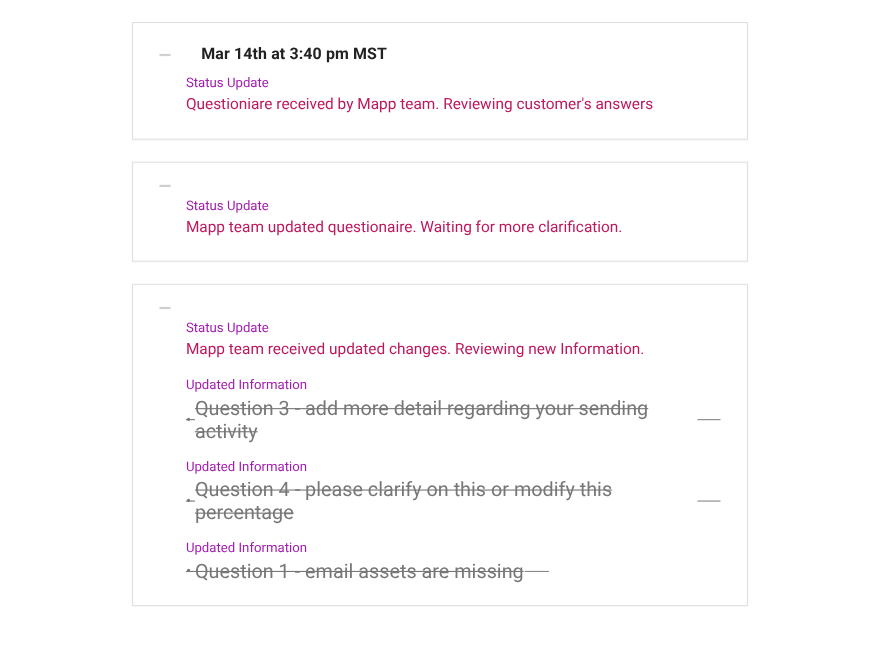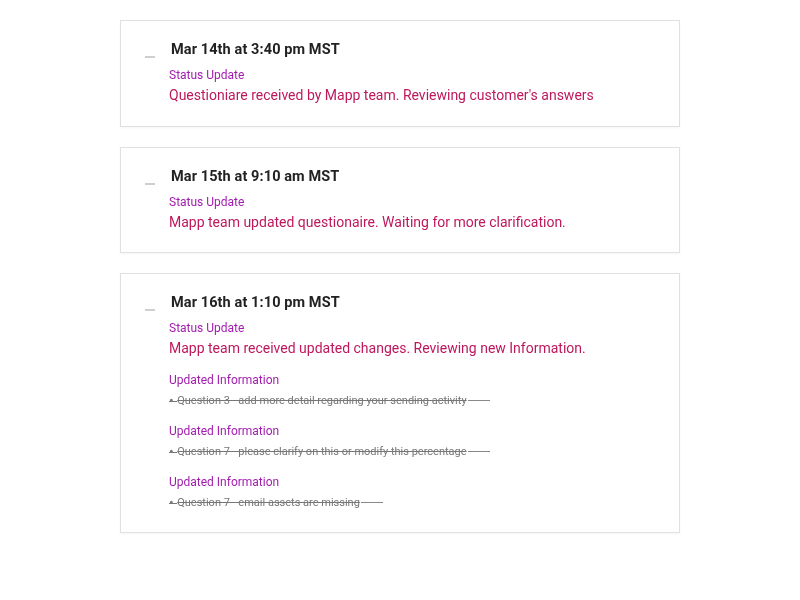--- a/index.html
+++ b/index.html
@@ -17,22 +17,22 @@
       background: #ffffff;
       border: 1px solid #e0e0e0;
       box-shadow: 0 1px 2px rgba(0,0,0,0.04);
       margin: 0 auto 20px auto;
       width: 560px;
       padding: 20px 24px 20px 24px;
       position: relative;
     }
     .card-header {
       display: flex;
-      align-items: flex-end;
-      gap: 16px;
+      align-items: center;
+      gap: 28px;
       margin-bottom: 10px;
     }
     .collapse-icon {
       width: 10px;
       height: 2px;
       background: #cfcfcf;
       flex-shrink: 0;
     }
     .timestamp {
       font-size: 14.5px;
@@ -60,21 +60,21 @@
     .strike-wrap {
       display: inline-flex;
       align-items: center;
     }
     .strike-bullet {
       font-size: 14px;
       color: #777777;
       text-decoration: line-through;
     }
     .strike-text {
-      font-size: 11px;
+      font-size: 18px;
       color: #777777;
       text-decoration: line-through;
     }
     .strike-tail {
       display: inline-block;
       width: 22px;
       height: 1px;
       background: #888888;
       margin-left: 1px;
     }
@@ -89,54 +89,52 @@
   </div>
   <div class="section">
     <div class="section-label">Status Update</div>
     <div class="section-body">Questioniare received by Mapp team. Reviewing customer's answers</div>
   </div>
 </div>
 
 <div class="card">
   <div class="card-header">
     <span class="collapse-icon"></span>
-    <span class="timestamp">Mar 15th at 9:10 am MST</span>
   </div>
   <div class="section">
     <div class="section-label">Status Update</div>
     <div class="section-body">Mapp team updated questionaire. Waiting for more clarification.</div>
   </div>
 </div>
 
 <div class="card">
   <div class="card-header">
     <span class="collapse-icon"></span>
-    <span class="timestamp">Mar 16th at 1:10 pm MST</span>
   </div>
   <div class="section">
     <div class="section-label">Status Update</div>
     <div class="section-body">Mapp team received updated changes. Reviewing new Information.</div>
   </div>
   <div class="section">
     <div class="section-label">Updated Information</div>
     <div class="strike-wrap">
       <span class="strike-bullet">•&nbsp;</span>
         <span class="strike-text">Question 3 - add more detail regarding your sending activity</span>
         <span class="strike-tail"></span>
     </div>
   </div>
   <div class="section">
     <div class="section-label">Updated Information</div>
     <div class="strike-wrap">
       <span class="strike-bullet">•&nbsp;</span>
-        <span class="strike-text">Question 7 - please clarify on this or modify this percentage</span>
+        <span class="strike-text">Question 4 - please clarify on this or modify this percentage</span>
         <span class="strike-tail"></span>
     </div>
   </div>
   <div class="section">
     <div class="section-label">Updated Information</div>
     <div class="strike-wrap">
       <span class="strike-bullet">•&nbsp;</span>
-        <span class="strike-text">Question 7 - email assets are missing</span>
+        <span class="strike-text">Question 1 - email assets are missing</span>
         <span class="strike-tail"></span>
     </div>
   </div>
 </div>
 
 </body></html>

